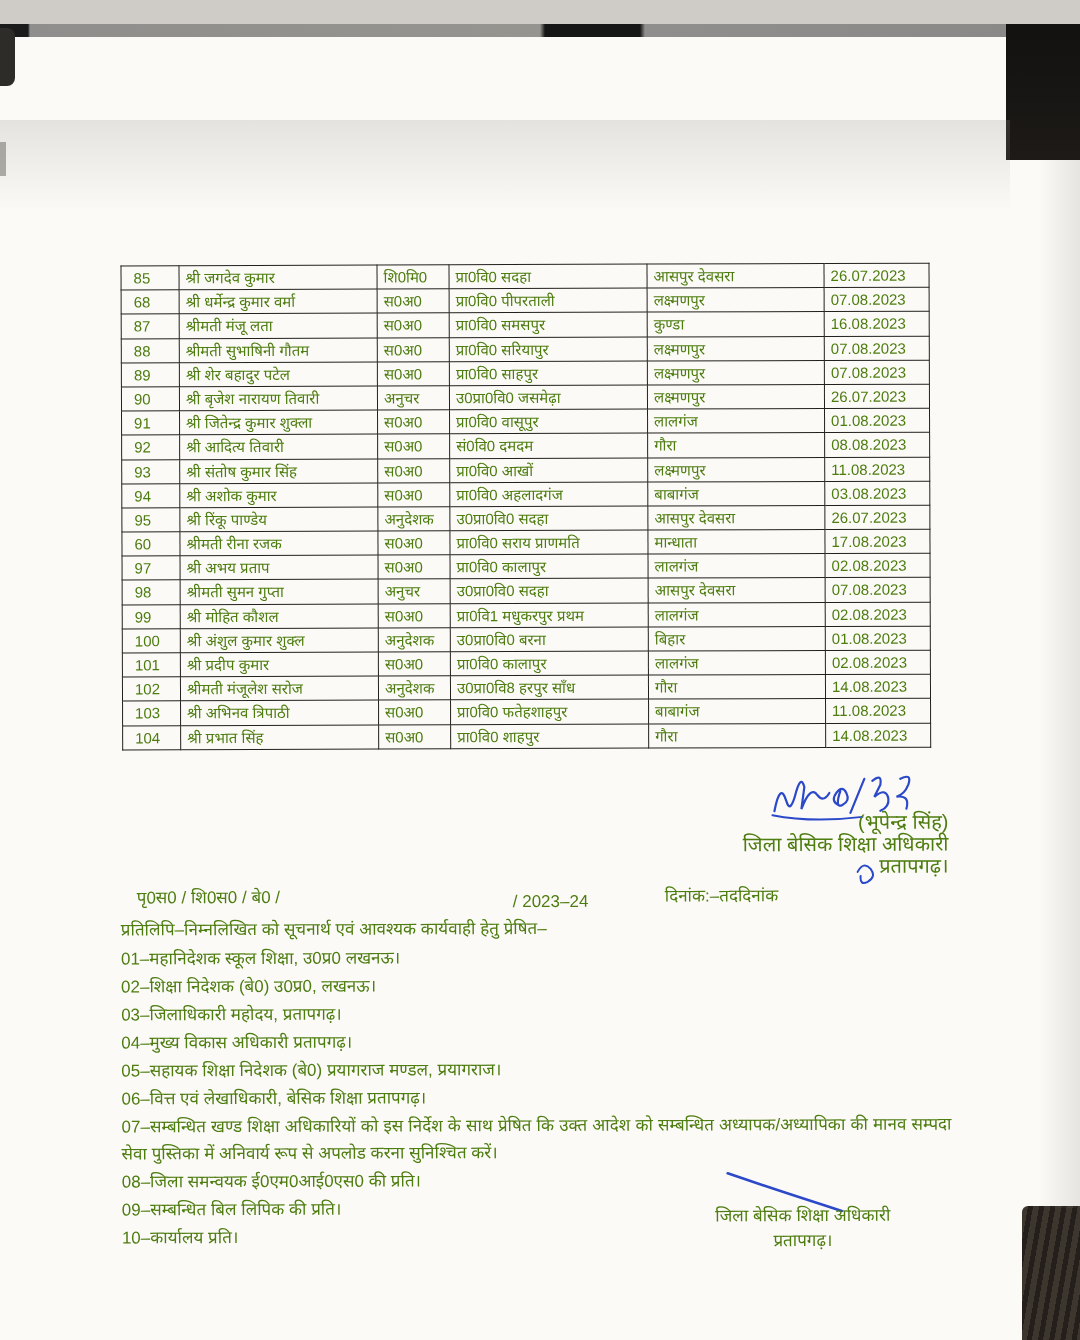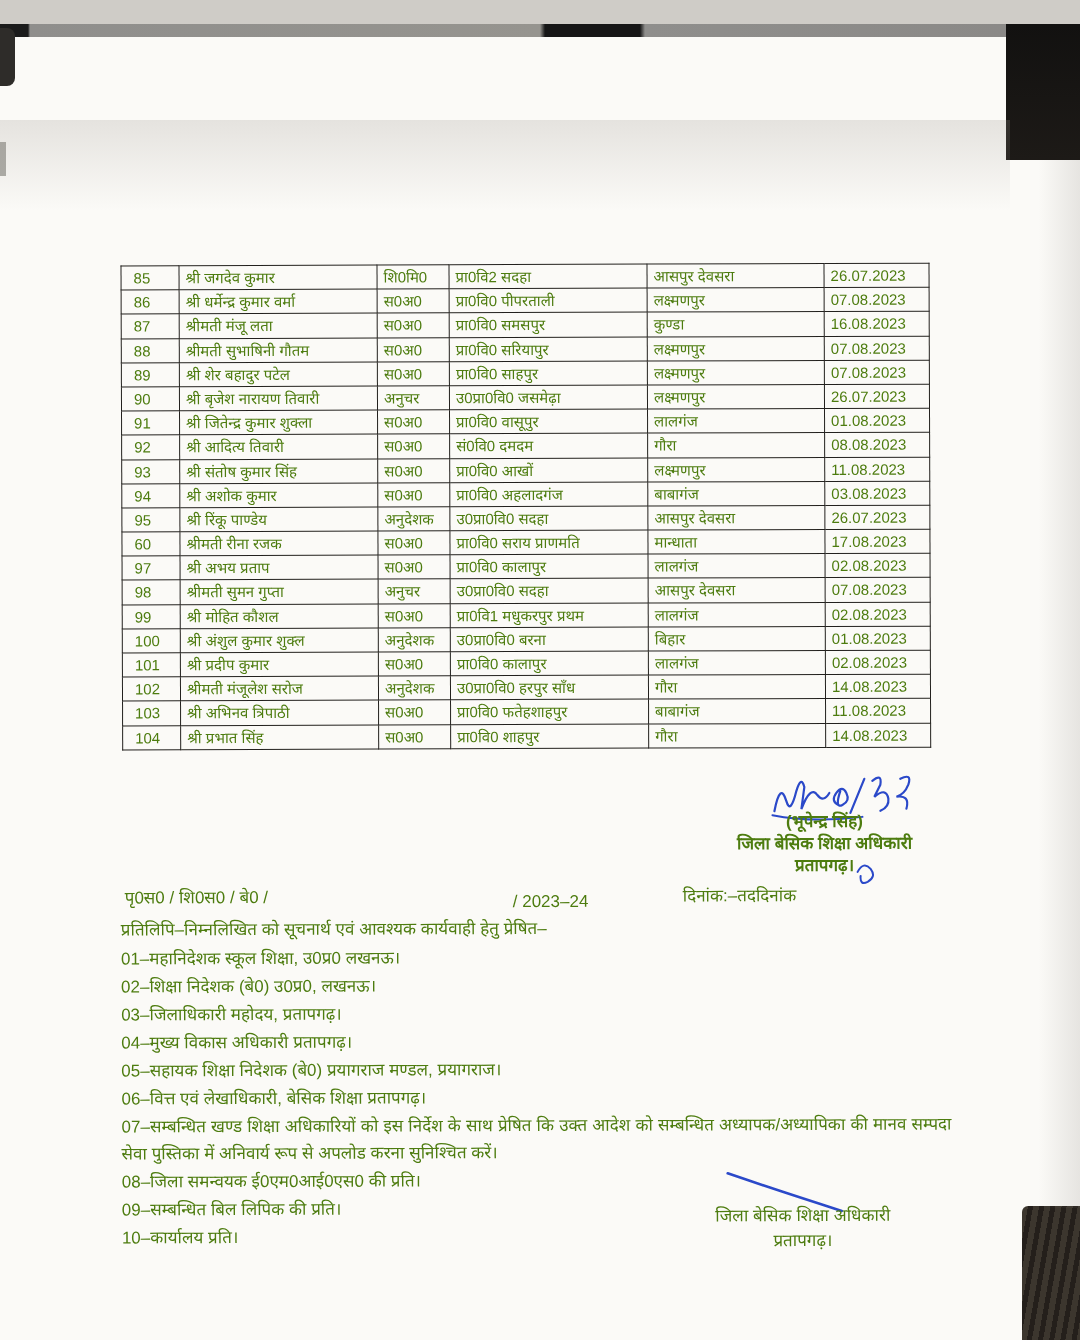--- a/index.html
+++ b/index.html
@@ -35,28 +35,28 @@
     border-collapse:collapse;table-layout:fixed;
     font-size:15px;line-height:1.28;
   }
   table.roster td{
     border:1.4px solid #23211e;padding:2px 6px;vertical-align:middle;
     overflow:hidden;
   }
   table.roster td.cell-sno{text-align:left;padding-left:12px;}
   table.roster tr{height:24px;}
   
-  .sig-block{position:absolute;left:700px;top:788px;width:248px;text-align:center;font-size:17px;line-height:22px;font-weight:bold;}
+  .sig-block{position:absolute;left:700px;top:788px;width:248px;text-align:right;font-size:20px;line-height:22px;}
   .sig-scribble{position:absolute;left:768px;top:748px;width:190px;height:52px;}
   .sig-mark{position:absolute;left:852px;top:836px;width:26px;height:26px;}
   
   .ref-line{position:absolute;left:120px;top:860px;width:828px;height:24px;font-size:17px;}
-  .ref-serial{position:absolute;left:4px;top:0;}
+  .ref-serial{position:absolute;left:16px;top:0;}
   .ref-year{position:absolute;left:392px;top:8px;}
-  .ref-date{position:absolute;left:562px;top:0;}
+  .ref-date{position:absolute;left:544px;top:0;}
   
   .dist{position:absolute;left:120px;top:892px;width:830px;font-size:17px;}
   .dist-heading{line-height:26px;margin-bottom:3px;}
   .copy-list{margin:0;padding:0;list-style:none;}
   .copy-list li{line-height:26.5px;margin-bottom:1.5px;text-align:justify;}
   
   .footer-sig{position:absolute;left:676px;top:1180px;width:250px;text-align:center;font-size:17px;line-height:25px;}
   .footer-line{position:absolute;left:718px;top:1142px;width:130px;height:52px;}
   .ink{stroke:var(--ink,#2b49c9);fill:none;stroke-linecap:round;}
 </style>
@@ -82,26 +82,26 @@
           <col style="width:72px">
         <col style="width:198px">
           <col style="width:177px">
           <col style="width:105px">
       </colgroup>
       <tbody>
           <tr>
             <td class="cell-sno">85</td>
             <td class="cell-name">श्री जगदेव कुमार</td>
             <td class="cell-post">शि0मि0</td>
-            <td class="cell-school">प्रा0वि2 सदहा</td>
+            <td class="cell-school">प्रा0वि0 सदहा</td>
             <td class="cell-block">आसपुर देवसरा</td>
             <td class="cell-date">26.07.2023</td>
           </tr>
           <tr>
-            <td class="cell-sno">86</td>
+            <td class="cell-sno">68</td>
             <td class="cell-name">श्री धर्मेन्द्र कुमार वर्मा</td>
             <td class="cell-post">स0अ0</td>
             <td class="cell-school">प्रा0वि0 पीपरताली</td>
             <td class="cell-block">लक्ष्मणपुर</td>
             <td class="cell-date">07.08.2023</td>
           </tr>
           <tr>
             <td class="cell-sno">87</td>
             <td class="cell-name">श्रीमती मंजू लता</td>
             <td class="cell-post">स0अ0</td>
@@ -218,21 +218,21 @@
             <td class="cell-name">श्री प्रदीप कुमार</td>
             <td class="cell-post">स0अ0</td>
             <td class="cell-school">प्रा0वि0 कालापुर</td>
             <td class="cell-block">लालगंज</td>
             <td class="cell-date">02.08.2023</td>
           </tr>
           <tr>
             <td class="cell-sno">102</td>
             <td class="cell-name">श्रीमती मंजूलेश सरोज</td>
             <td class="cell-post">अनुदेशक</td>
-            <td class="cell-school">उ0प्रा0वि0 हरपुर साँध</td>
+            <td class="cell-school">उ0प्रा0वि8 हरपुर साँध</td>
             <td class="cell-block">गौरा</td>
             <td class="cell-date">14.08.2023</td>
           </tr>
           <tr>
             <td class="cell-sno">103</td>
             <td class="cell-name">श्री अभिनव त्रिपाठी</td>
             <td class="cell-post">स0अ0</td>
             <td class="cell-school">प्रा0वि0 फतेहशाहपुर</td>
             <td class="cell-block">बाबागंज</td>
             <td class="cell-date">11.08.2023</td>

